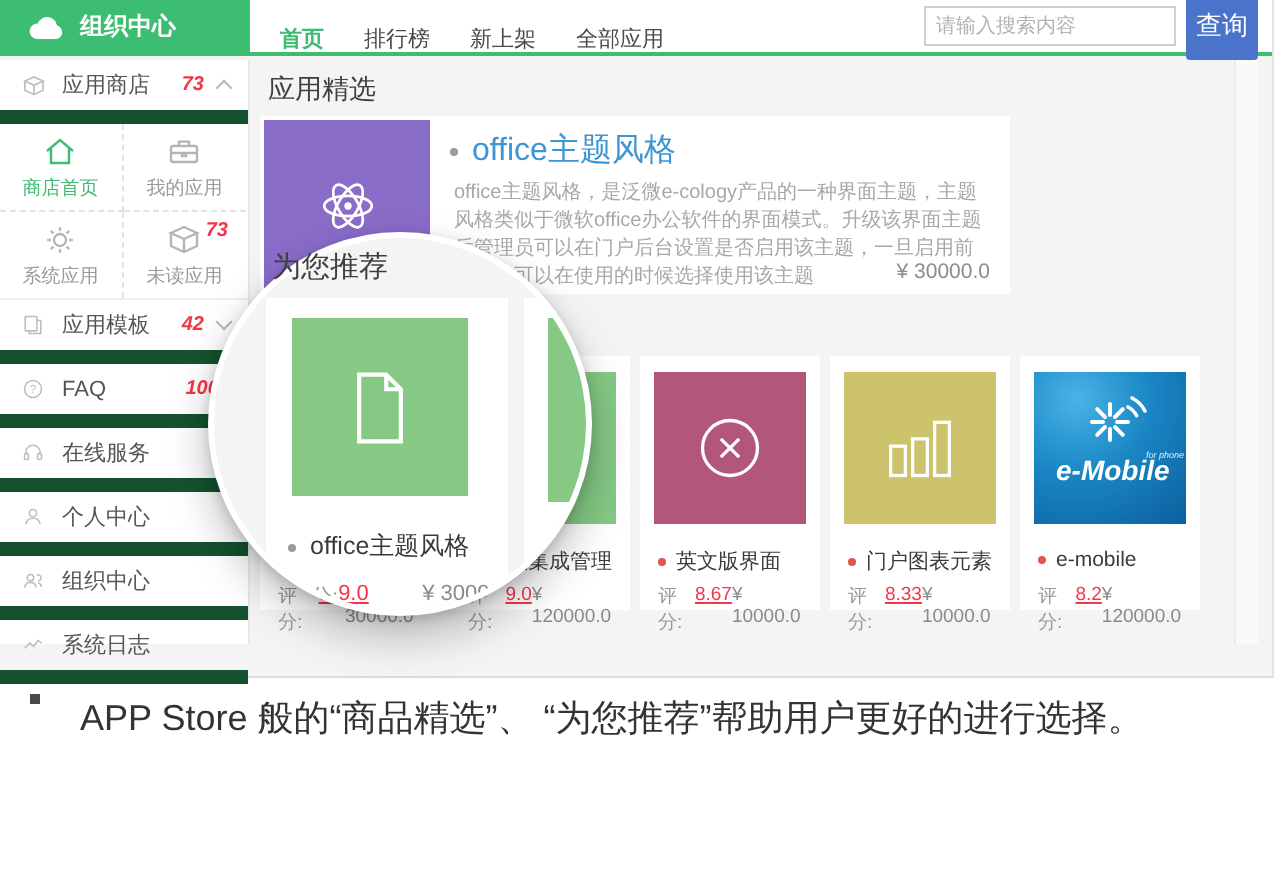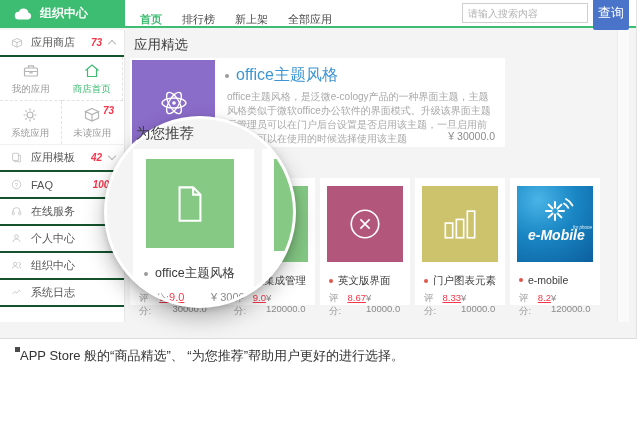--- a/index.html
+++ b/index.html
@@ -21,21 +21,21 @@
   .search{margin-left:auto;display:flex;align-items:center;gap:5px;margin-right:7px;padding-left:40px;}
   .search input{width:114px;height:16px;border:1px solid #cfcfcf;font-size:10px;padding:1px 5px;
                 color:#333;outline:none;font-family:inherit;}
   .search input::placeholder{color:#b3b3b3;}
   .search button{width:36px;height:34px;background:#4a74c9;color:#fff;border:none;font-size:13px;
                  border-radius:2px;font-family:inherit;padding:0;}
   
   .sidebar{position:absolute;left:0;top:30px;width:125px;height:292px;background:#fff;
            border-right:1px solid #e8e8e8;box-sizing:border-box;}
   .side-row{height:25px;display:flex;align-items:center;padding:0 9px 0 10px;
-            border-bottom:2px solid #14532d;font-size:11px;color:#555;text-align:right;}
+            border-bottom:7px solid #14532d;font-size:11px;color:#555;text-align:right;}
   .side-row .ic{width:14px;height:14px;color:#bdbdbd;flex:0 0 auto;display:flex;align-items:center;}
   .side-row .lbl{margin-left:7px;}
   .badge{color:#f5364a;font-weight:bold;font-size:10px;margin-left:auto;font-style:italic;}
   .chev{width:5px;height:5px;border-right:1px solid #b9b9b9;border-bottom:1px solid #b9b9b9;
         margin-left:7px;flex:0 0 auto;}
   .chev.up{transform:rotate(-135deg);margin-top:3px;}
   .chev.down{transform:rotate(45deg);margin-top:-3px;}
   .grid{display:grid;grid-template-columns:61.5px 61.5px;border-bottom:1px solid #f1f1f1;}
   .cell{height:43px;display:flex;flex-direction:column;align-items:center;justify-content:center;
         gap:2px;font-size:9.5px;color:#9a9a9a;position:relative;}
@@ -75,22 +75,22 @@
        box-shadow:0 10px 22px rgba(0,0,0,.26), 0 2px 6px rgba(0,0,0,.15);}
   .mcard{position:absolute;left:26px;top:30px;width:121px;height:165px;background:#fff;}
   .mtile{position:absolute;left:13px;top:10px;width:88px;height:89px;background:#85c985;
          display:flex;align-items:center;justify-content:center;}
   .mtitle{position:absolute;left:11px;top:116px;display:flex;align-items:center;gap:7px;
           font-size:12.5px;color:#3a3a3a;white-space:nowrap;}
   .mrow{position:absolute;left:11px;width:116px;top:142px;font-size:11px;color:#999;display:flex;}
   .mcard2{position:absolute;left:155px;top:30px;width:60px;height:165px;background:#fff;}
   .mtile2{position:absolute;left:167px;top:40px;width:48px;height:92px;background:#85c985;}
   
-  .caption{position:absolute;left:15px;top:347px;display:flex;align-items:flex-start;gap:0;
-           font-size:13px;color:#333;}
+  .caption{position:absolute;left:15px;top:347px;display:flex;align-items:flex-start;gap:20px;
+           font-size:18px;color:#333;}
   .caption .sq{width:5px;height:5px;background:#4a4a4a;flex:0 0 auto;}
   svg{display:block;}
 </style>
 </head>
 <body>
 
 <div class="window">
 
   <div class="header">
     <div class="logo">
@@ -117,36 +117,36 @@
         <svg width="14" height="14" viewBox="0 0 20 20" fill="none" stroke="currentColor" stroke-width="1.2">
           <path d="M10 3.5 L16.5 6.5 L10 9.5 L3.5 6.5 Z M3.5 6.5 V13 L10 16 L16.5 13 V6.5 M10 9.5 V16"></path>
         </svg>
       </span>
       <span class="lbl">应用商店</span>
       <span class="badge">73</span>
       <span class="chev up"></span>
     </div>
 
     <div class="grid">
+      <div class="cell active b-r b-b">
+        <span class="gic">
+          <svg width="20" height="20" viewBox="0 0 20 20" fill="none" stroke="currentColor" stroke-width="1.2">
+            <path d="M3.5 9.5 L10 4 L16.5 9.5 M5.5 8.3 V15.5 H14.5 V8.3"></path>
+          </svg>
+        </span>
+        <span>商店首页</span>
+      </div>
       <div class="cell b-b">
         <span class="gic">
           <svg width="20" height="20" viewBox="0 0 20 20" fill="none" stroke="currentColor" stroke-width="1.2">
             <rect x="3.5" y="7" width="13" height="8" rx="1"></rect>
             <path d="M7.5 7 V4.8 H12.5 V7 M3.5 10.5 H16.5 M9 10.5 V12 H11 V10.5"></path>
           </svg>
         </span>
         <span>我的应用</span>
-      </div>
-      <div class="cell active b-r b-b">
-        <span class="gic">
-          <svg width="20" height="20" viewBox="0 0 20 20" fill="none" stroke="currentColor" stroke-width="1.2">
-            <path d="M3.5 9.5 L10 4 L16.5 9.5 M5.5 8.3 V15.5 H14.5 V8.3"></path>
-          </svg>
-        </span>
-        <span>商店首页</span>
       </div>
       <div class="cell b-r">
         <span class="gic">
           <svg width="20" height="20" viewBox="0 0 20 20" fill="none" stroke="currentColor" stroke-width="1.2">
             <circle cx="10" cy="10" r="3"></circle>
             <path d="M10 5.4V3.6 M10 14.6V16.4 M5.4 10H3.6 M14.6 10H16.4 M6.7 6.7L5.4 5.4 M13.3 13.3l1.3 1.3 M13.3 6.7l1.3-1.3 M6.7 13.3l-1.3 1.3"></path>
           </svg>
         </span>
         <span>系统应用</span>
       </div>

